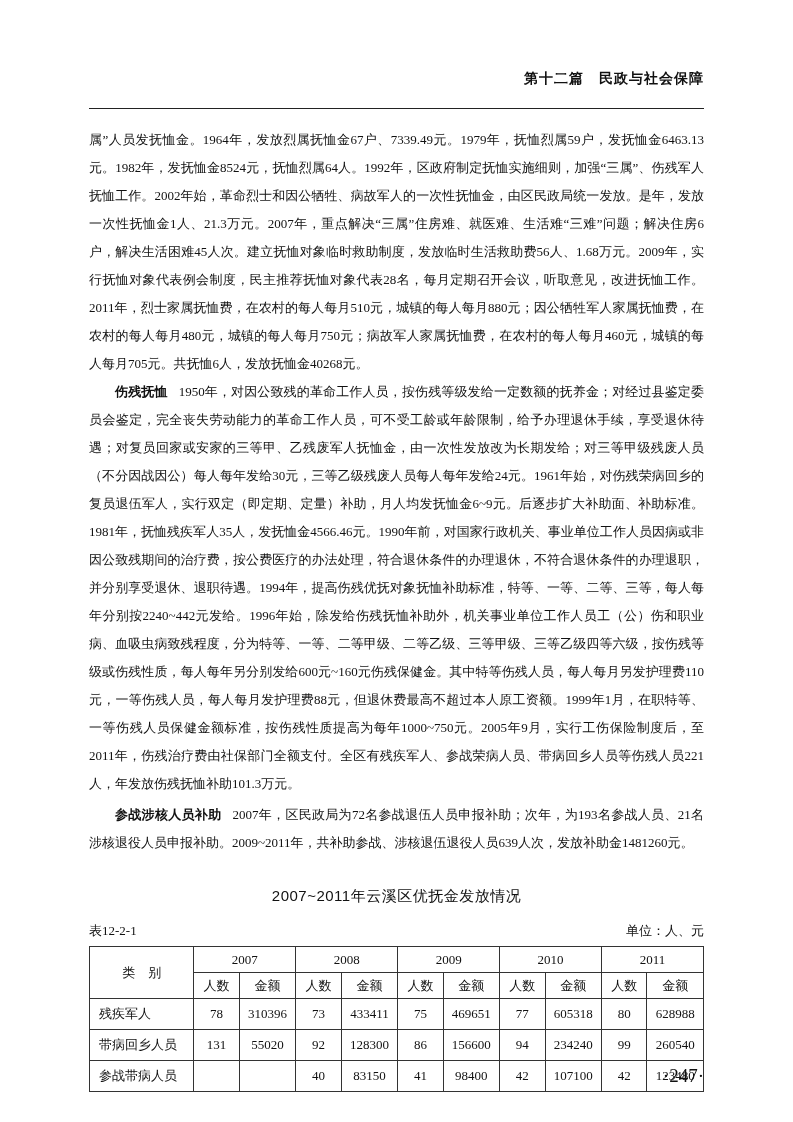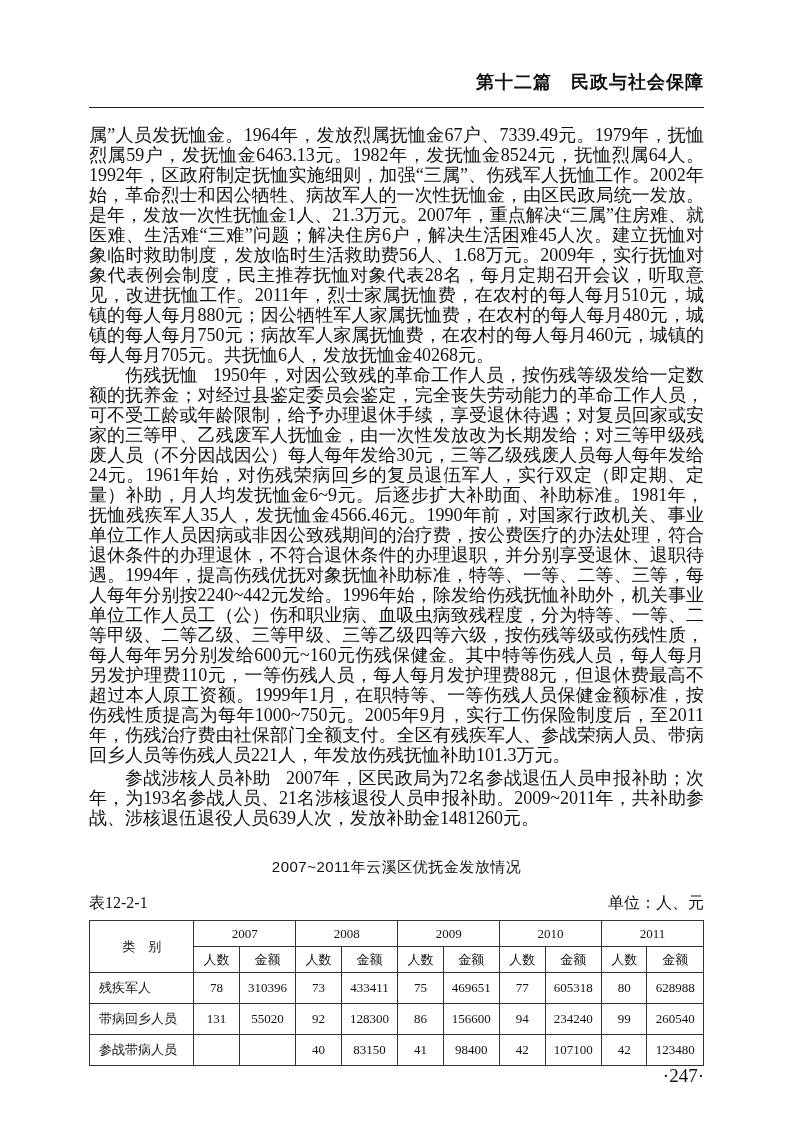--- a/index.html
+++ b/index.html
@@ -5,37 +5,37 @@
   * { box-sizing: border-box; }
   html, body { margin: 0; padding: 0; }
   body { background: #e9e9e9; }
   .page {
     width: 793px; height: 1122px; background: #ffffff; position: relative;
     margin: 0 auto; overflow: hidden; color: #111;
     font-family: "Liberation Serif", "DejaVu Serif", serif;
   }
   .content { position: absolute; left: 89px; top: 70px; width: 615px; }
   .running-head {
-    text-align: right; font-weight: bold; font-size: 18px;
+    text-align: right; font-weight: bold; font-size: 14px;
     font-family: "Liberation Sans", "DejaVu Sans", sans-serif;
-    padding-bottom: 13px; border-bottom: 1.5px solid #222; letter-spacing: 1px;
+    padding-bottom: 20px; border-bottom: 1.5px solid #222; letter-spacing: 1px;
   }
-  .body-text { margin-top: 17px; font-size: 18px; line-height: 20px; text-align: justify; }
+  .body-text { margin-top: 17px; font-size: 13px; line-height: 28px; text-align: justify; }
   .para { margin: 0; text-indent: 2em; }
   .para.first { text-indent: 0; }
   .para.spaced { margin-top: 3px; }
   .lead {
-    font-weight: normal; margin-right: 0.85em;
+    font-weight: bold; margin-right: 0.85em;
     font-family: "Liberation Sans", "DejaVu Sans", sans-serif;
   }
   .table-title {
     margin-top: 30px; text-align: center; font-size: 15px; font-weight: normal;
     font-family: "Liberation Sans", "DejaVu Sans", sans-serif; letter-spacing: 0.5px;
   }
-  .table-meta { margin-top: 16px; display: flex; justify-content: space-between; font-size: 16px; }
+  .table-meta { margin-top: 16px; display: flex; justify-content: space-between; font-size: 13px; }
   table.pension {
     width: 100%; border-collapse: collapse; margin-top: 6px;
     font-size: 13px; table-layout: fixed;
   }
   .pension th, .pension td {
     border: 1px solid #333; text-align: center; font-weight: normal;
     padding: 0 2px; vertical-align: middle; height: 31px;
     overflow: hidden; white-space: nowrap;
   }
   .pension thead th { height: 26px; }

